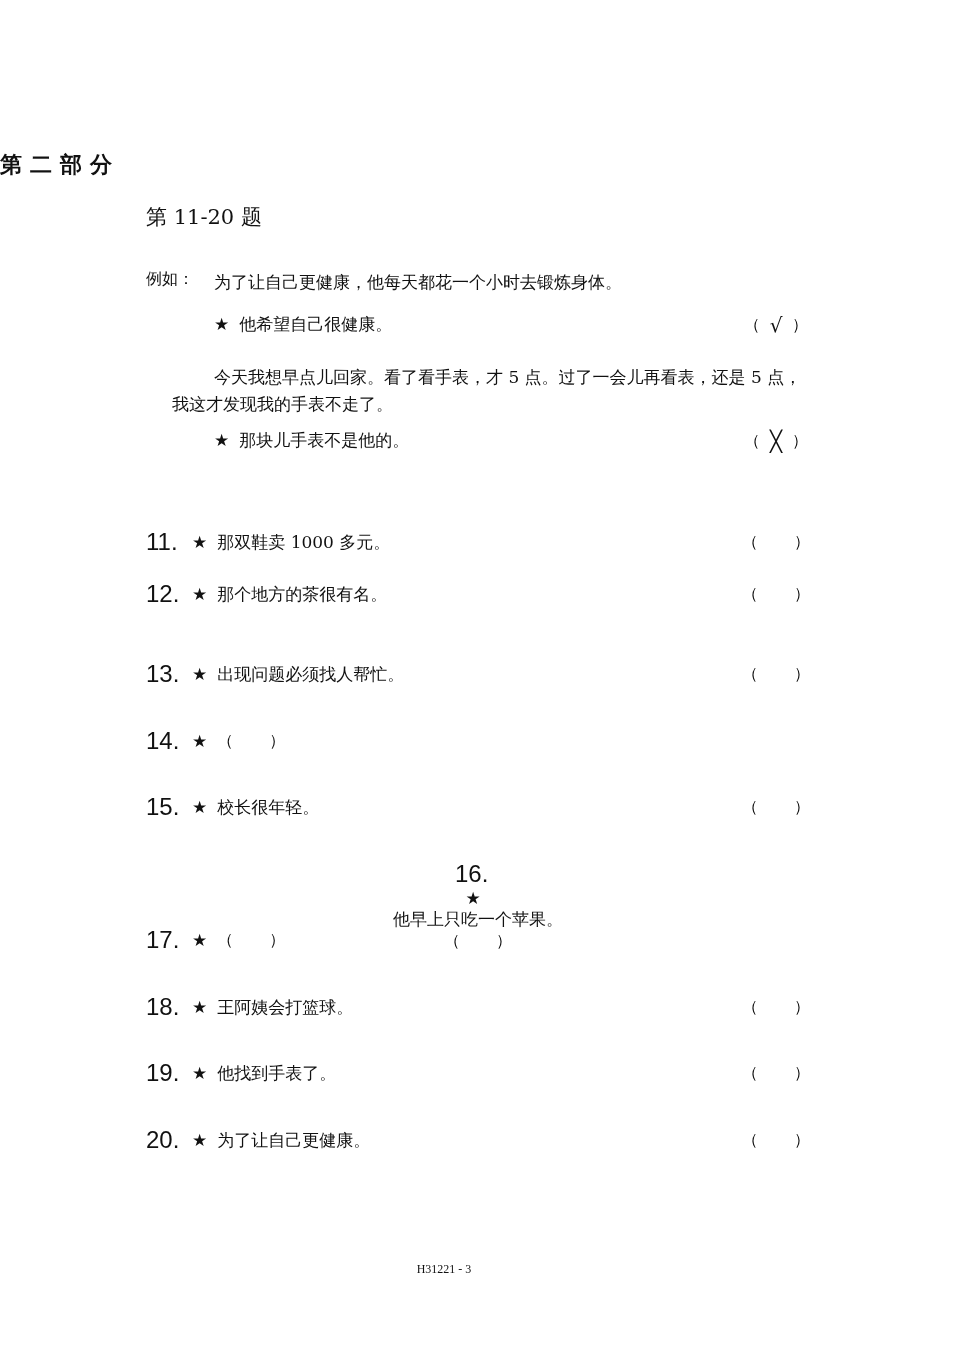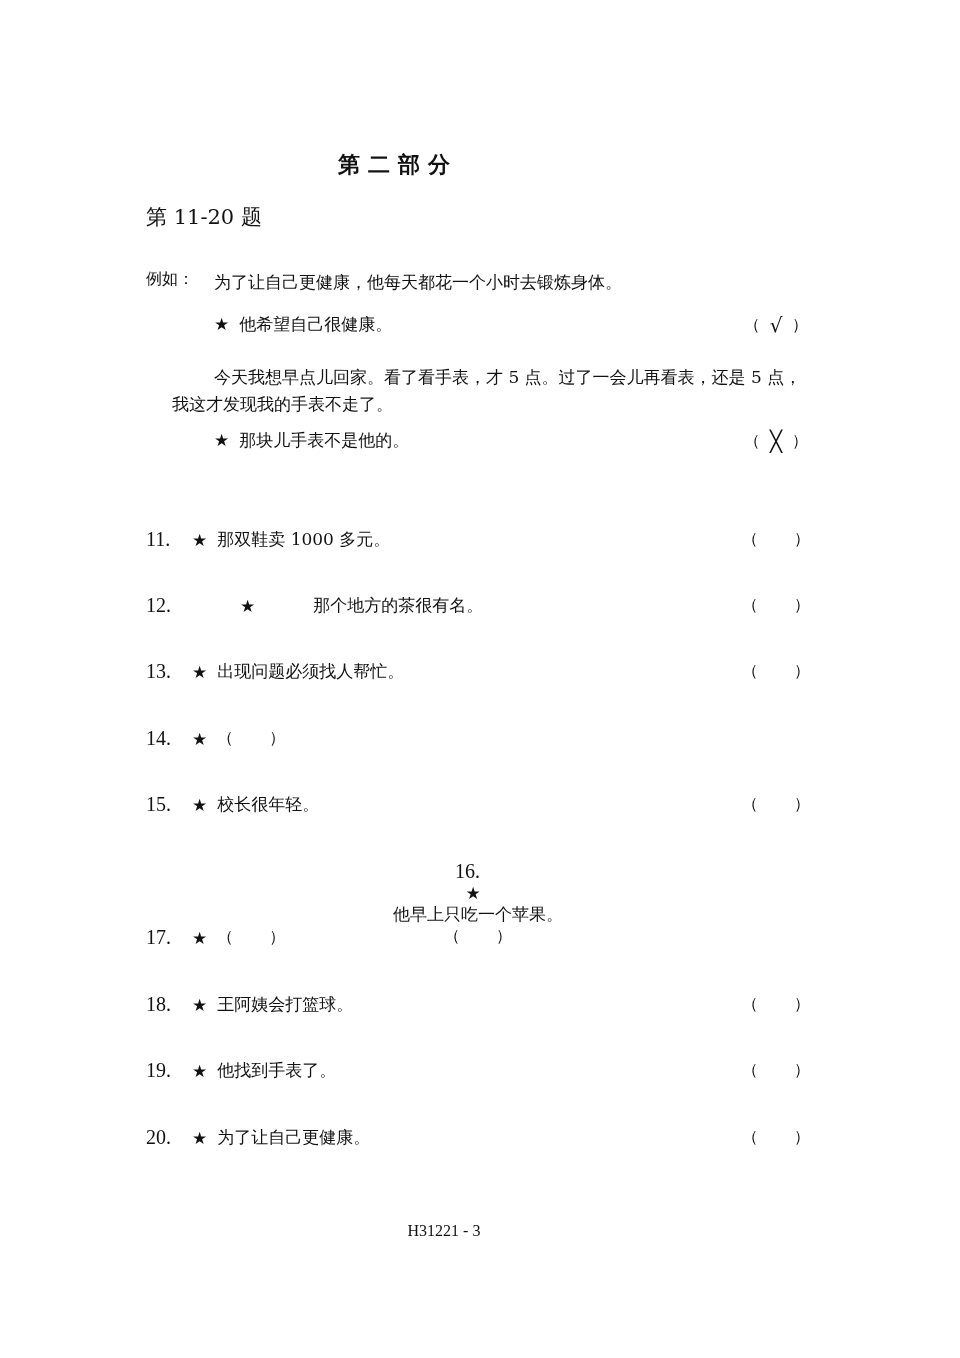--- a/index.html
+++ b/index.html
@@ -3,39 +3,39 @@
   <meta charset="utf-8">
   <style>
     html, body { margin: 0; padding: 0; background: #ffffff; }
     body {
       width: 960px; height: 1358px; position: relative; overflow: hidden;
       font-family: "DejaVu Serif", "Liberation Serif", serif;
       color: #111111;
     }
     .abs { position: absolute; white-space: nowrap; }
     .section-title {
-      top: 150px; left: 0; width: 796px; text-align: center;
+      top: 150px; left: 0; width: 796px; 
       font-size: 22px; font-weight: bold; letter-spacing: 8px;
       font-family: "DejaVu Sans", "Liberation Sans", sans-serif;
     }
     .range { top: 203px; left: 146px; font-size: 21px; }
     .ex-label { top: 269px; left: 146px; font-size: 16px; }
     .ex-text { top: 271px; left: 214px; font-size: 17px; }
     .stmt { font-size: 17px; }
     .star { font-size: 17px; margin-right: 10px; }
     .paren {
       font-size: 16px; width: 64px; display: flex; justify-content: space-between; align-items: center;
     }
     .paren .mark { font-size: 20px; }
     .para { left: 172px; width: 645px; font-size: 17px; line-height: 27px; white-space: normal; top: 364px; text-indent: 42px; }
     .q-row { left: 146px; width: 664px; display: flex; align-items: center; }
-    .q-num { font-size: 20px; width: 46px; font-family: Liberation Serif, serif; }
+    .q-num { font-size: 24px; width: 46px; font-family: Liberation Sans, sans-serif; }
     .q-text { font-size: 17px; flex: 1; }
     .q-paren { font-size: 16px; width: 68px; display: flex; justify-content: space-between; }
-    .footer { top: 1222px; left: 0; width: 888px; text-align: center; font-size: 16px; font-family: "Liberation Serif", serif; }
+    .footer { top: 1262px; left: 0; width: 888px; text-align: center; font-size: 12px; font-family: "Liberation Serif", serif; }
   </style>
 </head>
 <body>
 
 <div class="abs section-title">第二部分</div>
 <div class="abs range">第 11-20 题</div>
 
 <div class="abs ex-label">例如：</div>
 <div class="abs ex-text">为了让自己更健康，他每天都花一个小时去锻炼身体。</div>
 
@@ -61,21 +61,21 @@
 
 <div class="abs q-row" style="top:528px;">
   <span class="q-num">11.</span>
   <span class="star">★</span>
   <span class="q-text">那双鞋卖 1000 多元。</span>
   <span class="q-paren">
       <span>（</span>
       <span>）</span>
     </span>
 </div>
-<div class="abs q-row" style="top:594px;gap:48px;">
+<div class="abs q-row" style="top:580px;">
   <span class="q-num">12.</span>
   <span class="star">★</span>
   <span class="q-text">那个地方的茶很有名。</span>
   <span class="q-paren">
       <span>（</span>
       <span>）</span>
     </span>
 </div>
 <div class="abs q-row" style="top:660px;">
   <span class="q-num">13.</span>

